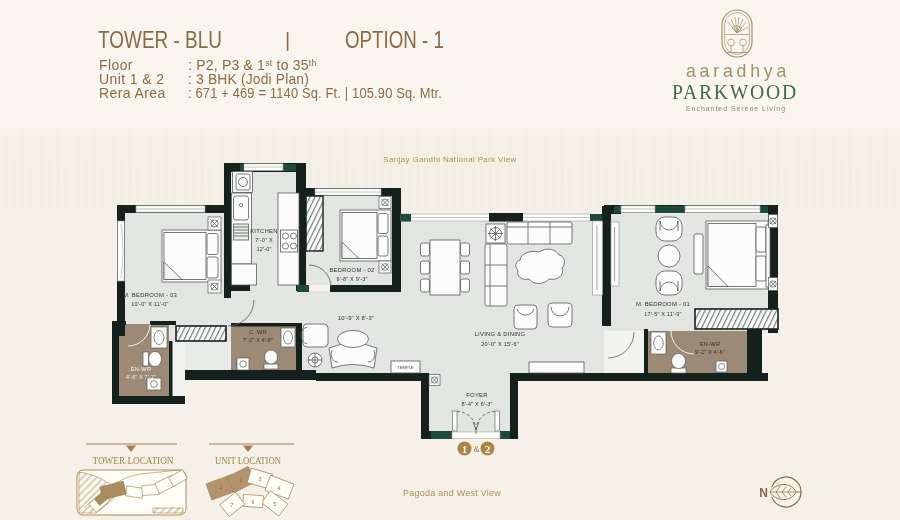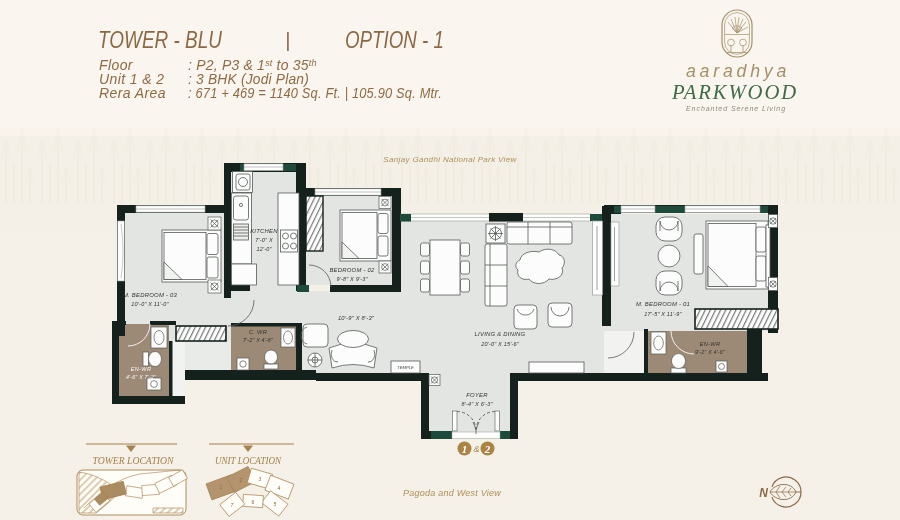--- a/index.html
+++ b/index.html
@@ -1,16 +1,16 @@
 <!DOCTYPE html>
 <html><head>
 <meta charset="utf-8">
 <style>
 html,body{margin:0;padding:0;}
-.page{position:relative;width:900px;height:520px;background:#f5f1e8;overflow:hidden;font-family:"Liberation Sans",sans-serif;font-style:italic;}
+.page{position:relative;width:900px;height:520px;background:#f5f1e8;overflow:hidden;font-family:"Liberation Sans",sans-serif;}
 svg{position:absolute;left:0;top:0;}
 </style>
 </head>
 <body>
 <div class="page">
 <svg width="900" height="520" viewBox="0 0 900 520">
 <defs>
 <pattern id="forest" width="36" height="104" patternUnits="userSpaceOnUse">
 <rect width="36" height="104" fill="#f2eee3"></rect>
 <path d="M6,100 V34 M14,100 V58 M22,100 V24 M30,100 V62" stroke="#e1ddce" stroke-width="2.4" fill="none"></path>

